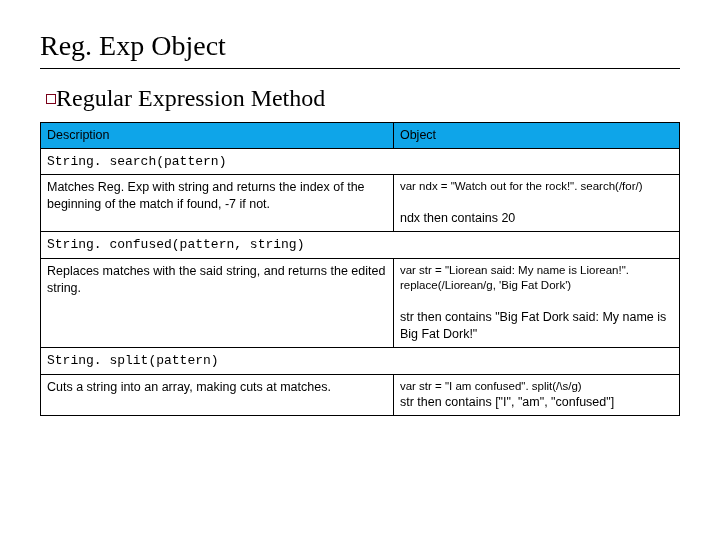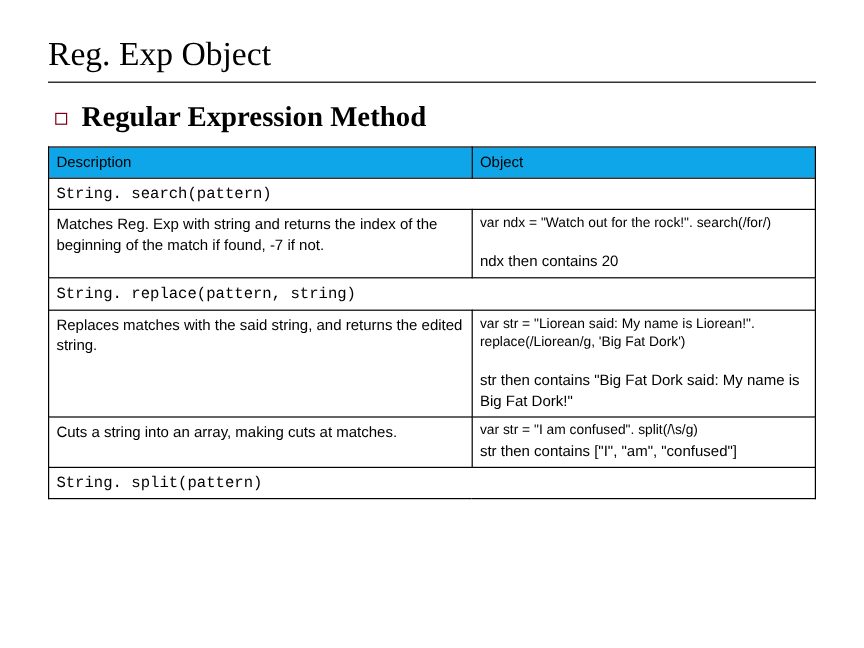--- a/index.html
+++ b/index.html
@@ -17,24 +17,22 @@
     margin-bottom: 6px;
   }
   .hr {
     border: none;
     border-top: 1px solid #000;
     margin-bottom: 16px;
   }
   .subtitle-row {
     display: flex;
     align-items: center;
-    gap: 12px;
     margin-bottom: 10px;
     padding-left: 6px;
-    font-weight: bold;
   }
   .bullet {
     width: 10px;
     height: 10px;
     border: 1.5px solid #7a0019;
     background: transparent;
   }
   .subtitle {
     font-size: 24px;
   }
@@ -95,35 +93,35 @@
   <tr>
     <td>Matches Reg. Exp with string and returns the index of the beginning of the match if found, -7 if not.</td>
     <td class="example-cell">
       <div class="code-inline">var ndx = "Watch out for the rock!". search(/for/)</div>
       <br>
       <div class="then-contains">ndx then contains 20</div>
     </td>
   </tr>
 
   <tr>
-    <td class="method-name" colspan="2">String. replace(pattern, string)</td>
+    <td class="method-name" colspan="2">String. confused(pattern, string)</td>
   </tr>
   <tr>
     <td>Replaces matches with the said string, and returns the edited string.</td>
     <td class="example-cell">
       <div class="code-inline">var str = "Liorean said: My name is Liorean!". replace(/Liorean/g, 'Big Fat Dork')</div>
       <br>
       <div class="then-contains">str then contains "Big Fat Dork said: My name is Big Fat Dork!"</div>
     </td>
   </tr>
 
   <tr>
+    <td class="method-name" colspan="2">String. split(pattern)</td>
+  </tr>
+  <tr>
     <td>Cuts a string into an array, making cuts at matches.</td>
     <td class="example-cell">
       <div class="code-inline">var str = "I am confused". split(/\s/g)</div>
       <div class="then-contains">str then contains ["I", "am", "confused"]</div>
     </td>
   </tr>
-  <tr>
-    <td class="method-name" colspan="2">String. split(pattern)</td>
-  </tr>
 </tbody>
   </table>
 
 </body></html>

